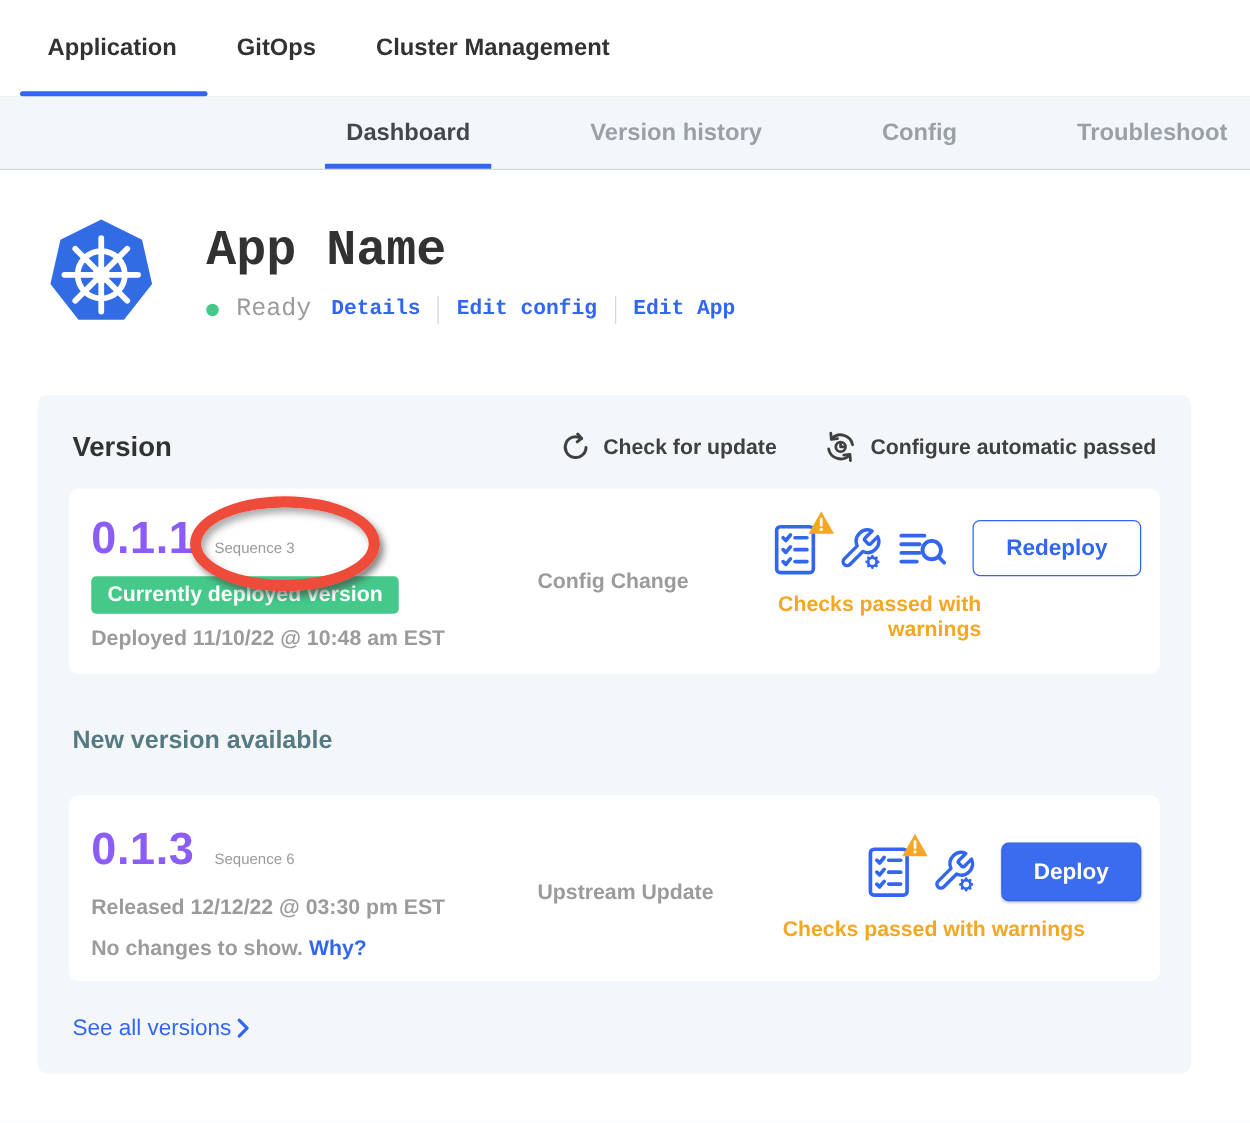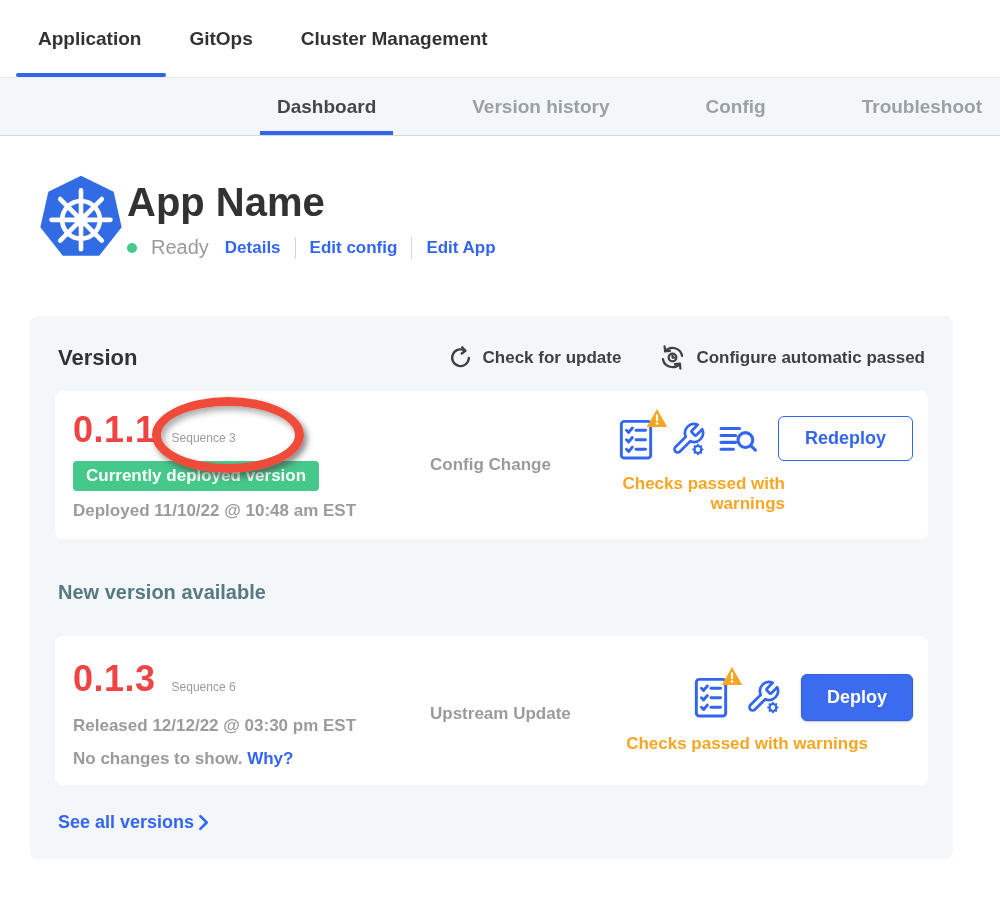--- a/index.html
+++ b/index.html
@@ -19,42 +19,42 @@
   .sub-nav{height:58px;background:#f4f7f9;border-bottom:1px solid #d4d9dc;display:flex;
     align-items:center;padding-left:277px;gap:96px;box-sizing:border-box;}
   .sub-tab{font-size:19px;font-weight:600;color:#9aa1a6;height:100%;display:flex;
     align-items:center;position:relative;cursor:pointer;white-space:nowrap;}
   .sub-tab.active{color:#44474a;}
   .sub-tab.active::after{content:"";position:absolute;left:-17px;right:-17px;bottom:0;
     height:4px;background:#3366f0;}
   
   .app-header{display:flex;align-items:flex-start;margin:36px 0 0 35px;}
   .app-logo{width:92px;height:92px;flex:0 0 auto;}
-  .app-head-text{padding-top:8px;}
+  .app-head-text{margin-left:38px;padding-top:8px;font-family:Liberation Mono, monospace;}
   .app-title{font-size:40px;font-weight:700;color:#323232;line-height:1.1;margin:0;}
   .status-row{display:flex;align-items:center;margin-top:12px;gap:14px;}
   .status-dot{width:10px;height:10px;border-radius:50%;background:#44c98a;display:inline-block;}
   .status-text{font-size:20px;font-weight:500;color:#9b9b9b;margin-right:2px;}
   .hlink{font-size:17px;font-weight:700;color:#3366f0;text-decoration:none;cursor:pointer;}
   .vdiv{width:1px;height:22px;background:#d2d6da;}
   
   .version-panel{position:relative;margin:52px 0 0 30px;width:923px;box-sizing:border-box;
     background:#f4f7f9;border-radius:8px;padding:28px 25px 26px 25px;}
   .panel-head{display:flex;align-items:center;justify-content:space-between;margin:0 3px 20px 3px;}
   .panel-title{font-size:22px;font-weight:700;color:#323232;}
   .panel-actions{display:flex;align-items:center;gap:38px;}
   .panel-link{display:flex;align-items:center;gap:10px;color:#404040;font-size:17px;
     font-weight:700;cursor:pointer;}
   .panel-link svg{flex:0 0 auto;}
   
   .vcard{background:#fff;border-radius:8px;display:grid;grid-template-columns:340px 190px 1fr;
     padding:18px 15px 18px 18px;box-sizing:border-box;}
   .vcard .left{}
   .vline{display:flex;align-items:baseline;}
-  .vnum{font-size:36px;font-weight:700;color:#ef4444;letter-spacing:.5px;}
+  .vnum{font-size:36px;font-weight:700;color:#8b5cf6;letter-spacing:.5px;}
   .vseq{font-size:12px;color:#9b9b9b;margin-left:16px;position:relative;}
   .badge{display:inline-block;background:#44c98a;color:#fff;font-size:17px;font-weight:700;
     padding:5px 13px;border-radius:4px;margin-top:10px;}
   .gray-line{font-size:17px;font-weight:600;color:#9b9b9b;margin-top:10px;}
   .source-cell{align-self:center;padding-left:17px;font-size:17px;font-weight:700;color:#9b9b9b;}
   .right-cell{display:flex;flex-direction:column;justify-content:center;}
   .action-row{display:flex;align-items:center;justify-content:flex-end;gap:12px;}
   .icon-btn{color:#3366f0;cursor:pointer;line-height:0;position:relative;}
   .checklist-wrap{position:relative;width:40px;height:44px;}
   .checklist-wrap .warn-tri{position:absolute;top:-9px;right:-10px;}
@@ -64,21 +64,21 @@
     padding:11px 26px;margin-left:8px;}
   .btn-solid{background:#3b6cf0;color:#fff;border:1px solid #3461d8;
     padding:12px 25px;margin-left:8px;box-shadow:0 1px 2px rgba(40,70,160,.3);}
   .warn-text{font-size:17px;font-weight:700;color:#f5a623;margin-top:13px;text-align:right;}
   .warn-text.c1{margin-right:128px;}
   .warn-text.c2{margin-right:45px;}
   .new-heading{font-size:20px;font-weight:700;color:#577981;margin:42px 3px 32px 3px;}
   .nochanges{font-size:17px;font-weight:600;color:#9b9b9b;margin-top:13px;}
   .nochanges .why{color:#3366f0;font-weight:700;cursor:pointer;}
   .see-all{display:flex;align-items:center;gap:4px;margin:27px 0 0 3px;color:#3366f0;
-    font-size:18px;font-weight:700;cursor:pointer;width:max-content;}
+    font-size:18px;font-weight:400;cursor:pointer;width:max-content;}
   
   .red-ellipse{position:absolute;left:-20px;top:-34px;width:152px;height:76px;
     border:9px solid #ee4b3a;border-radius:50%;pointer-events:none;box-sizing:border-box;
     box-shadow:3px 4px 6px rgba(70,70,70,.65), inset 3px 4px 6px rgba(70,70,70,.45);
     z-index:5;}
 </style>
 </head>
 <body>
 
 <header class="top-nav">

